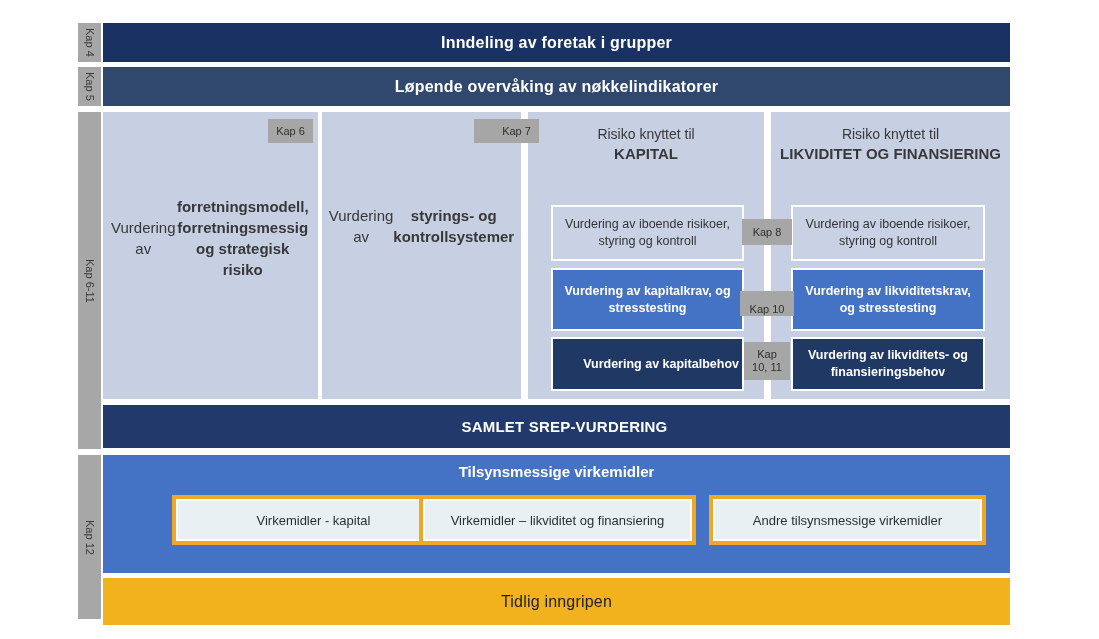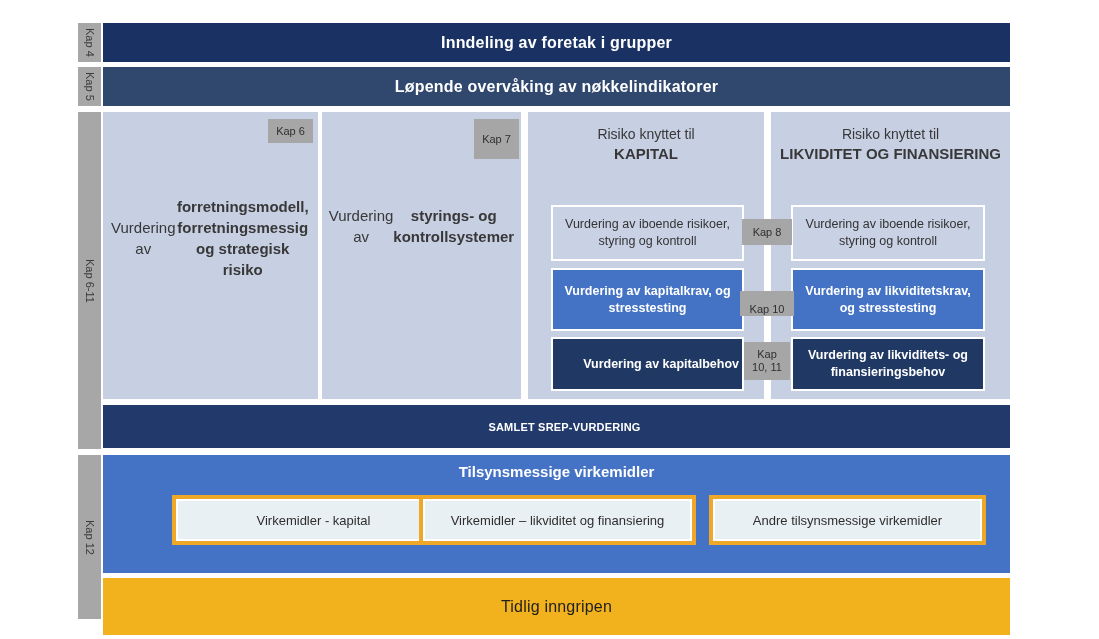--- a/index.html
+++ b/index.html
@@ -108,49 +108,49 @@
       <span>Vurdering av likviditetskrav, og stresstesting</span>
     </div>
     <div class="sbox navy" style="left:20px;top:225px;width:194px;height:54px;">
       <span>Vurdering av likviditets- og finansieringsbehov</span>
     </div>
   </div>
 
   <div class="tag" style="left:268px;top:119px;width:45px;height:24px;">
     <span>Kap 6</span>
   </div>
-  <div class="tag" style="left:474px;top:119px;width:45px;height:40px;">
+  <div class="tag" style="left:474px;top:119px;width:45px;height:24px;padding-left:20px;">
     <span>Kap 7</span>
   </div>
 
   <div class="tag" style="left:742px;top:219px;width:50px;height:26px;">
     <span>Kap 8</span>
   </div>
   <div class="tag" style="left:740px;top:291px;width:54px;height:25px;align-items:flex-end;">
     <span>Kap 10</span>
   </div>
   <div class="tag pre" style="left:744px;top:342px;width:46px;height:38px;">
     <span class="tag pre" style="position:static;background:none;">Kap
 10, 11</span>
   </div>
 
   <div class="bar navy3" style="top:405px;height:43px;">
-    <span class="t" style="font-size:11px;margin-left:16px;">SAMLET SREP-VURDERING</span>
+    <span class="t" style="font-size:15px;margin-left:16px;">SAMLET SREP-VURDERING</span>
   </div>
 
   <div class="measures">
     <div class="head">Tilsynsmessige virkemidler</div>
     <div class="mbox" style="left:21px;width:283px;margin-left:48px;">
       <span>Virkemidler - kapital</span>
     </div>
     <div class="mbox" style="left:316px;width:277px;">
       <span>Virkemidler – likviditet og finansiering</span>
     </div>
     <div class="mbox" style="left:606px;width:277px;">
       <span>Andre tilsynsmessige virkemidler</span>
     </div>
   </div>
 
-  <div class="bar gold" style="top:578px;height:57px;">
+  <div class="bar gold" style="top:578px;height:47px;">
     <span class="t">Tidlig inngripen</span>
   </div>
 
 </div>
 
 </body></html>

